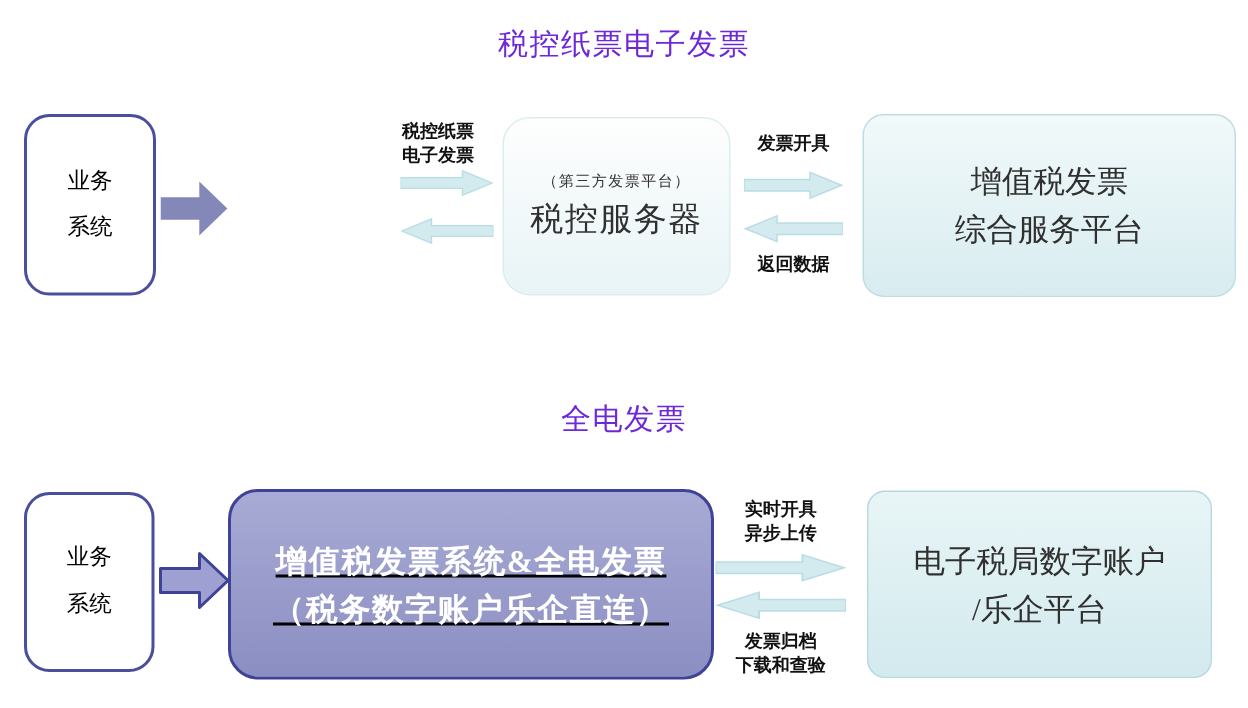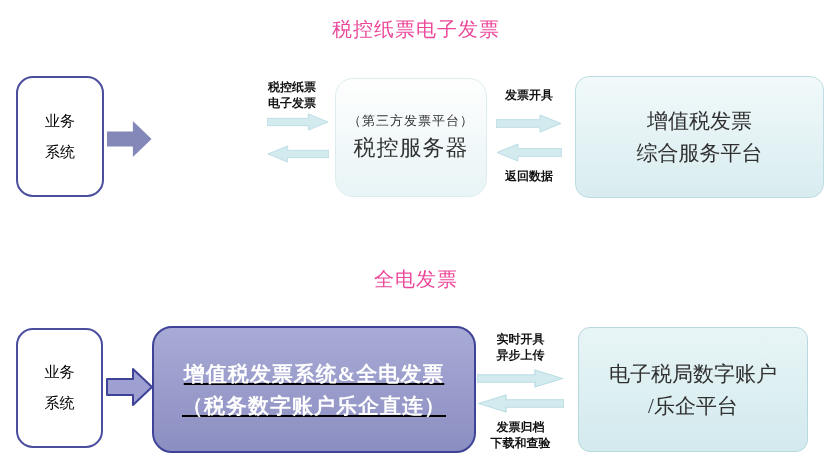--- a/index.html
+++ b/index.html
@@ -3,41 +3,41 @@
 <meta charset="utf-8">
 <style>
   html,body{margin:0;padding:0;background:#ffffff;}
   .canvas{
     position:relative;width:832px;height:472px;background:#ffffff;overflow:hidden;
     font-family:"Liberation Serif", serif;
   }
   .abs{position:absolute;}
   .section-title{
     left:0;top:0;width:832px;text-align:center;
-    font-size:20px;color:#ec4899;letter-spacing:1px;
+    font-size:20px;color:#6d28d9;letter-spacing:1px;
   }
   .box{
     box-sizing:border-box;display:flex;flex-direction:column;
     align-items:center;justify-content:center;text-align:center;
   }
   .box-white{
     background:#ffffff;border:2px solid #4a4e9d;border-radius:17px;
   }
   .box-white .line{font-size:15px;color:#000000;line-height:31px;}
   .box-purple1{
     background:linear-gradient(165deg,#878ab5 0%,#9done 0%,#a7a9cd 100%);
     background:linear-gradient(165deg,#878ab5 0%,#a7a9cd 100%);
     border-radius:17px;
   }
   .box-purple1 .line{font-size:21px;color:#ffffff;line-height:30px;}
   .box-server{
     background:linear-gradient(180deg,#fefefe 0%,#e8f4f6 100%);
     border:1px solid #dcedf0;border-radius:18px;
   }
-  .box-server .sub{font-size:13px;color:#333333;margin-bottom:3px;letter-spacing:1px;}
+  .box-server .sub{font-size:10px;color:#333333;margin-bottom:3px;letter-spacing:1px;}
   .box-server .main{font-size:22px;color:#303030;letter-spacing:1px;}
   .box-cyan{
     background:linear-gradient(180deg,#f1f9fa 0%,#d8ecf0 100%);
     border:1.5px solid #bedde3;border-radius:14px;
   }
   .box-cyan .line{font-size:21px;color:#303030;line-height:32px;}
   .box-cyan2{
     background:linear-gradient(180deg,#e8f5f6 0%,#d3eaee 100%);
     border:1.5px solid #b6d8de;border-radius:12px;
   }

